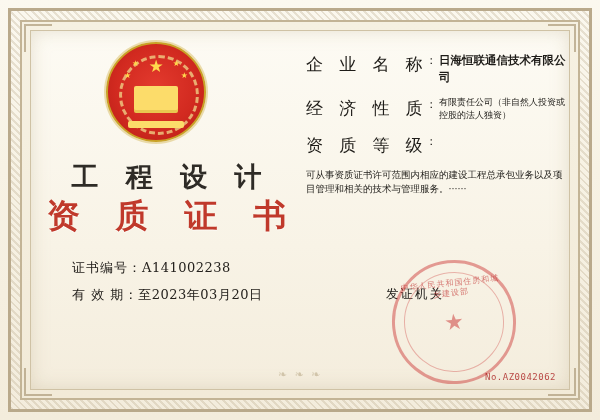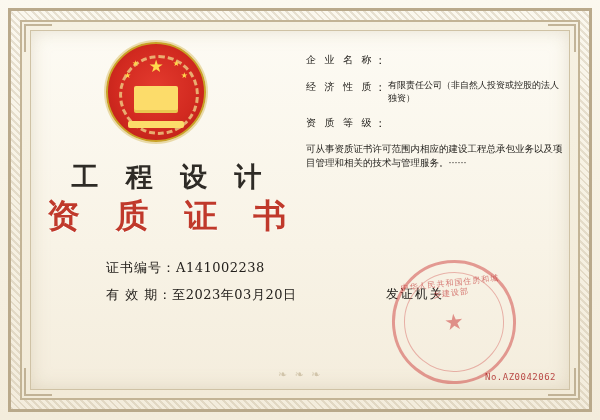--- a/index.html
+++ b/index.html
@@ -168,21 +168,20 @@
     text-shadow: 0 1px 0 rgba(255,255,255,0.6);
   }
 
   .field-line {
     position: absolute;
     left: 38px;
     font-family: "DejaVu Serif", serif;
     font-size: 13px;
     color: #24211d;
     white-space: nowrap;
-    margin-left: 34px;
   }
   .field-line .lbl { letter-spacing: 1px; }
   .field-line .val { letter-spacing: 0.5px; }
 
   .cert-no { top: 225px; }
   .valid   { top: 252px; }
 
   .issuer-foot {
     position: absolute;
     left: 0;
@@ -202,22 +201,22 @@
     top: 18px;
     width: 260px;
   }
   .row {
     display: flex;
     align-items: flex-start;
     margin-bottom: 11px;
   }
   .row .label {
     flex: 0 0 auto;
-    font-family: Liberation Serif, serif;
-    font-size: 10px;
+    font-family: Liberation Mono, monospace;
+    font-size: 17px;
     letter-spacing: 3px;
     color: #1e1c18;
     white-space: nowrap;
     padding-top: 1px;
     text-align: right;
   }
   .row .colon {
     flex: 0 0 auto;
     font-size: 11.5px;
     color: #1e1c18;
@@ -373,20 +372,21 @@
         <span class="lbl">有 效 期：</span><span class="val">至2023年03月20日</span>
       </div>
 
     </div>
 
     <div class="right-panel">
 
       <div class="row">
         <div class="label">企 业 名 称</div>
         <div class="colon">：</div>
+        <div class="value">日海恒联通信技术有限公司</div>
       </div>
 
       <div class="row">
         <div class="label">经 济 性 质</div>
         <div class="colon">：</div>
         <div class="value small">有限责任公司（非自然人投资或控股的法人独资）</div>
       </div>
 
       <div class="row">
         <div class="label">资 质 等 级</div>

